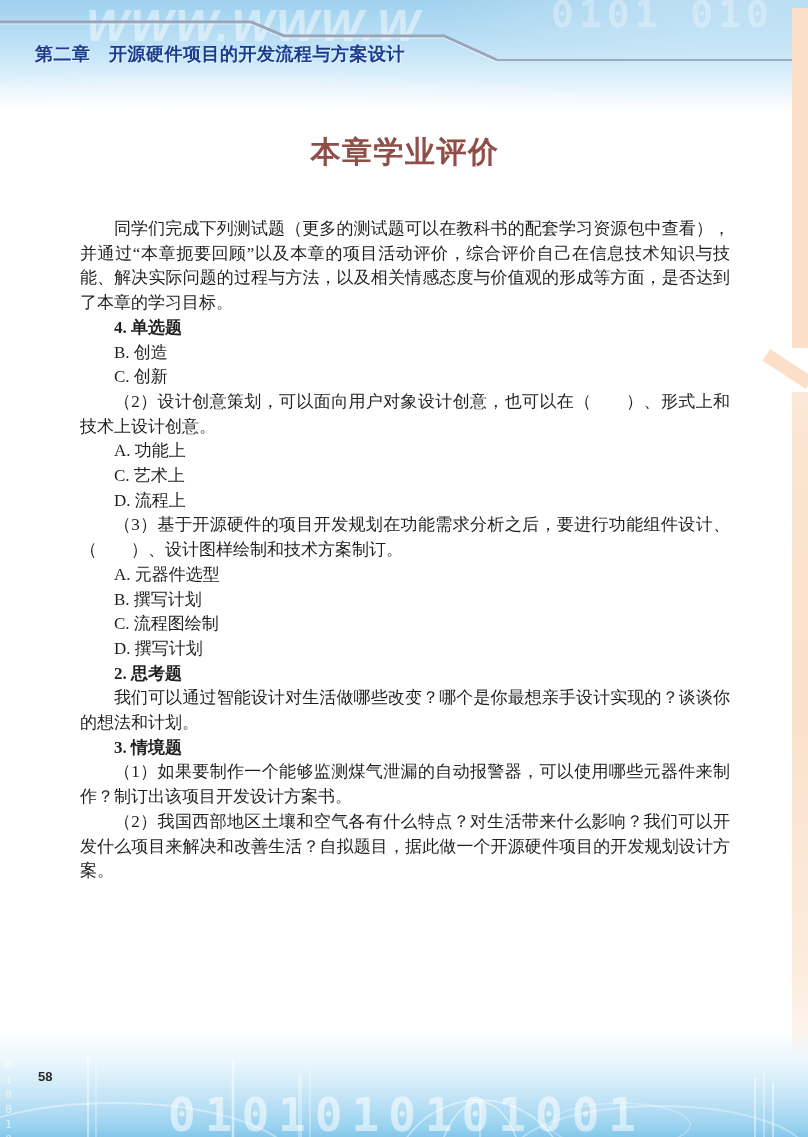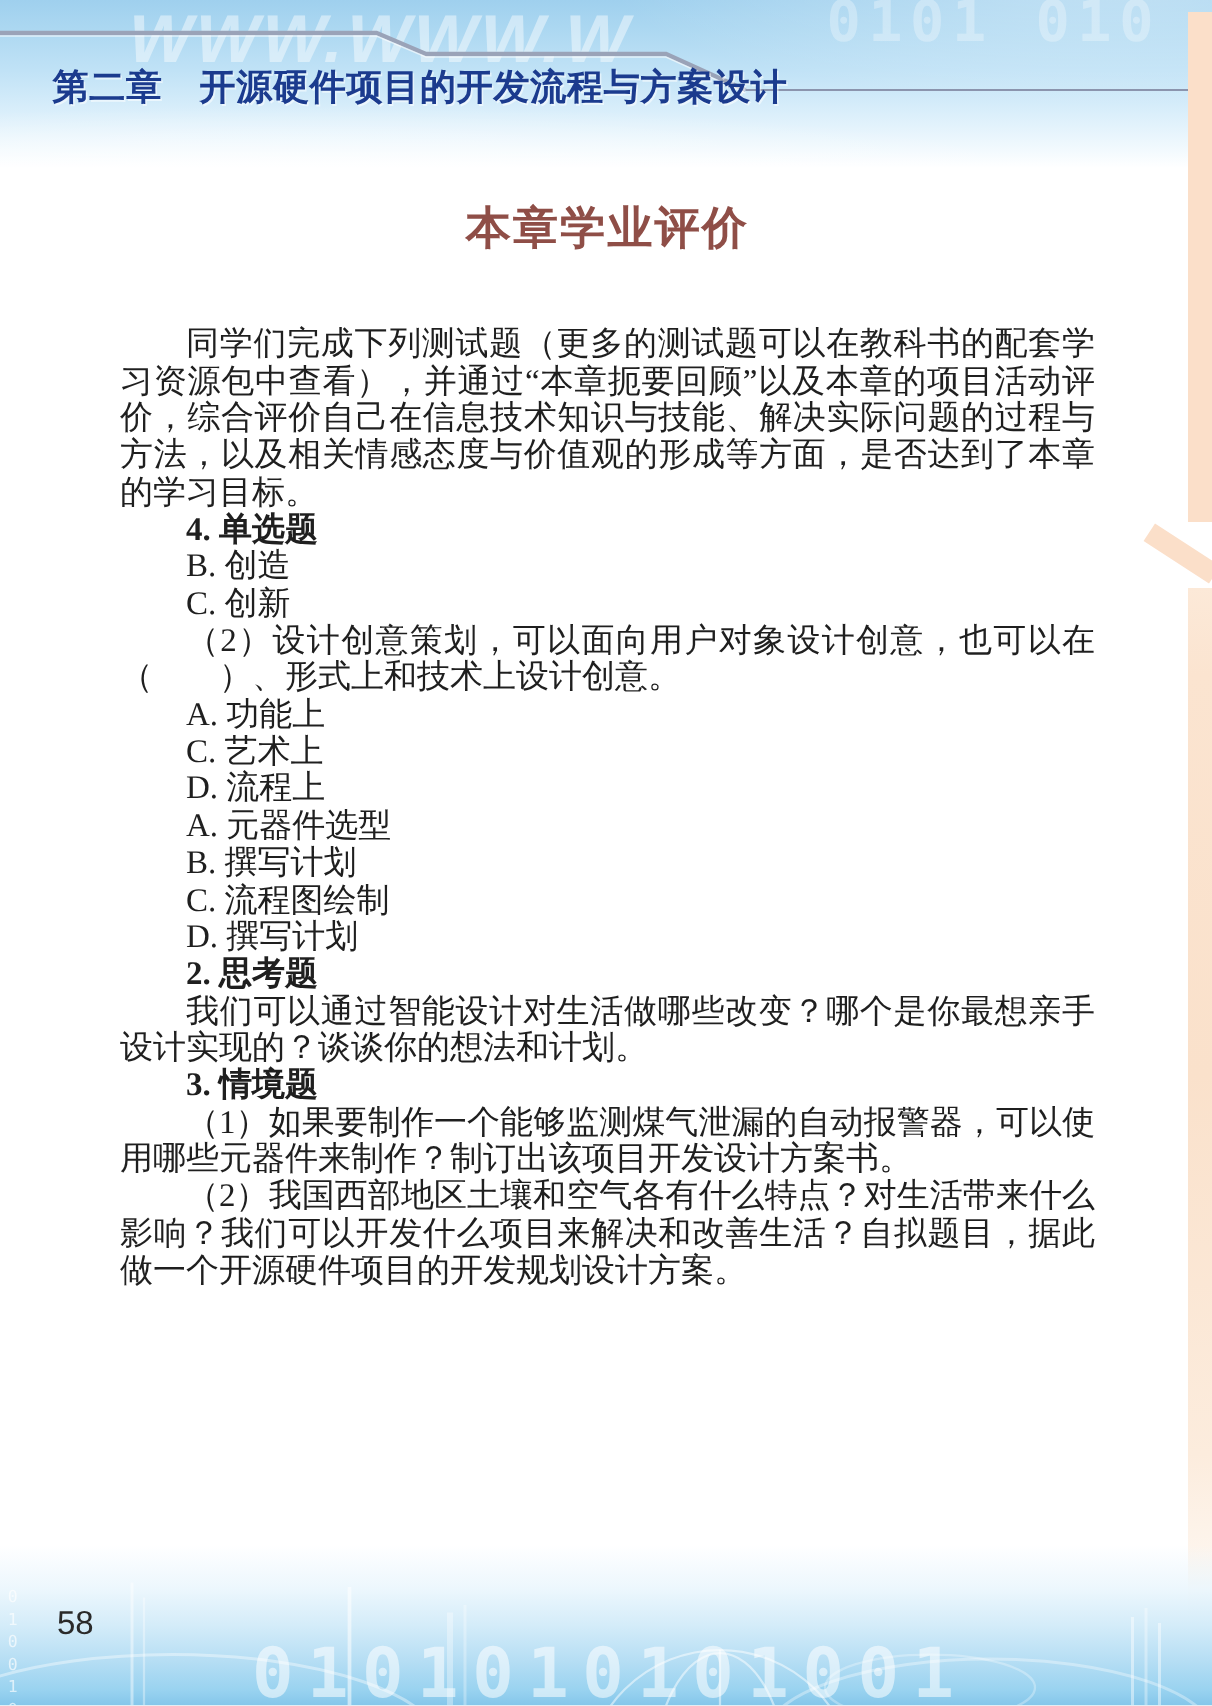--- a/index.html
+++ b/index.html
@@ -31,21 +31,21 @@
   .hdr-digits {
     position:absolute; right:34px; top:-8px;
     font-family:"DejaVu Sans Mono","Liberation Mono",monospace;
     font-weight:bold; font-size:38px; letter-spacing:5px;
     color:rgba(255,255,255,0.30); white-space:nowrap;
   }
   .stepline { position:absolute; left:0; top:0; width:808px; height:112px; }
   .chapter {
     position:absolute; left:35px; top:42px; margin:0;
     font-family:"Liberation Sans","DejaVu Sans",sans-serif;
-    font-weight:bold; font-size:24px; letter-spacing:0.5px;
+    font-weight:bold; font-size:18px; letter-spacing:0.5px;
     color:#1b3b8e; text-shadow:1px 1px 0 rgba(255,255,255,0.55);
     white-space:nowrap;
   }
 
   
   .ribbon { position:absolute; right:0; top:0; width:48px; height:1137px; pointer-events:none; }
   .ribbon-top { position:absolute; right:0; top:8px; width:16px; height:340px; background:#fbdfc9; }
   .ribbon-chevron {
     position:absolute; right:-6px; top:362px; width:52px; height:14px;
     background:#fbdfc9; transform:rotate(33deg);
@@ -61,21 +61,21 @@
   
   .title {
     position:absolute; left:80px; top:132px; width:650px; margin:0;
     text-align:center;
     font-family:"Liberation Sans","DejaVu Sans",sans-serif;
     font-weight:900; font-size:30px; letter-spacing:1.5px;
     color:#8f4e47;
   }
   .text-col {
     position:absolute; left:80px; top:217px; width:650px;
-    font-size:22px; line-height:24.7px; color:#1f1f1f;
+    font-size:17px; line-height:24.7px; color:#1f1f1f;
     text-align:justify;
   }
   .text-col p { margin:0; text-indent:2em; }
   .text-col p.hd { font-weight:bold; }
 
   
   .footer {
     position:absolute; left:0; top:1030px; width:808px; height:107px;
     background:linear-gradient(180deg, rgba(255,255,255,0) 0%,
                rgba(234,246,253,0.9) 28%, #d4ecf9 50%, #b6def4 72%,
@@ -90,21 +90,21 @@
   }
   .ftr-digits-side {
     position:absolute; left:2px; top:28px;
     writing-mode:vertical-rl; text-orientation:upright;
     font-family:"DejaVu Sans Mono","Liberation Mono",monospace;
     font-size:11px; letter-spacing:2px; color:rgba(255,255,255,0.65);
   }
   .pagenum {
     position:absolute; left:38px; top:1069px;
     font-family:"Liberation Sans","DejaVu Sans",sans-serif;
-    font-weight:400; font-size:22px; color:#2a2a2a;
+    font-weight:700; font-size:13px; color:#2a2a2a;
   }
 </style>
 </head>
 <body>
 
 <div class="page">
 
   <div class="header">
     <div class="www">WWW.WWW.W</div>
     <div class="hdr-digits">0101 010</div>
@@ -130,20 +130,21 @@
     <p class="hd">4. 单选题</p>
 
     <p>B. 创造</p>
     <p>C. 创新</p>
 
     <p>（2）设计创意策划，可以面向用户对象设计创意，也可以在（　　）、形式上和技术上设计创意。</p>
     <p>A. 功能上</p>
     <p>C. 艺术上</p>
     <p>D. 流程上</p>
 
+    <p>（3）基于开源硬件的项目开发规划在功能需求分析之后，要进行功能组件设计、（　　）、设计图样绘制和技术方案制订。</p>
     <p>A. 元器件选型</p>
     <p>B. 撰写计划</p>
     <p>C. 流程图绘制</p>
     <p>D. 撰写计划</p>
 
     <p class="hd">2. 思考题</p>
     <p>我们可以通过智能设计对生活做哪些改变？哪个是你最想亲手设计实现的？谈谈你的想法和计划。</p>
 
     <p class="hd">3. 情境题</p>
     <p>（1）如果要制作一个能够监测煤气泄漏的自动报警器，可以使用哪些元器件来制作？制订出该项目开发设计方案书。</p>

